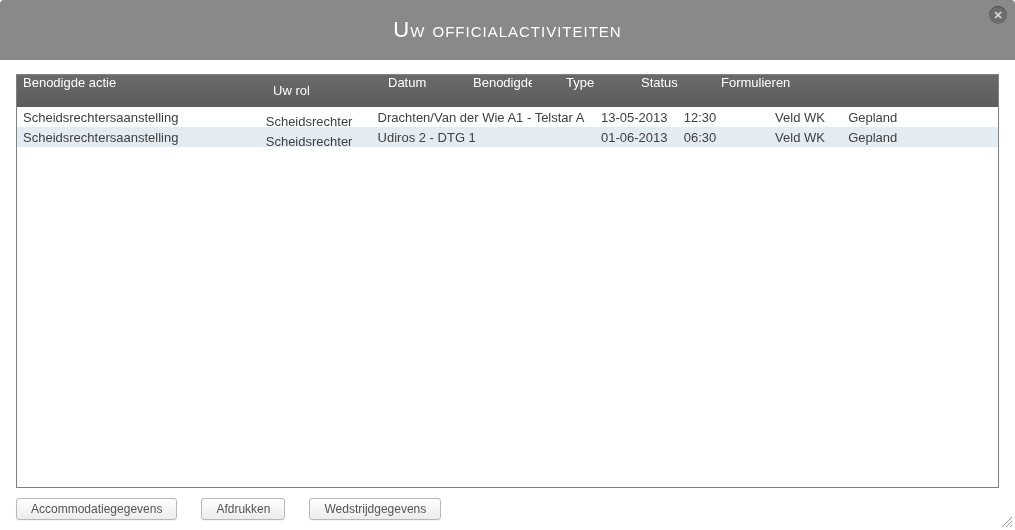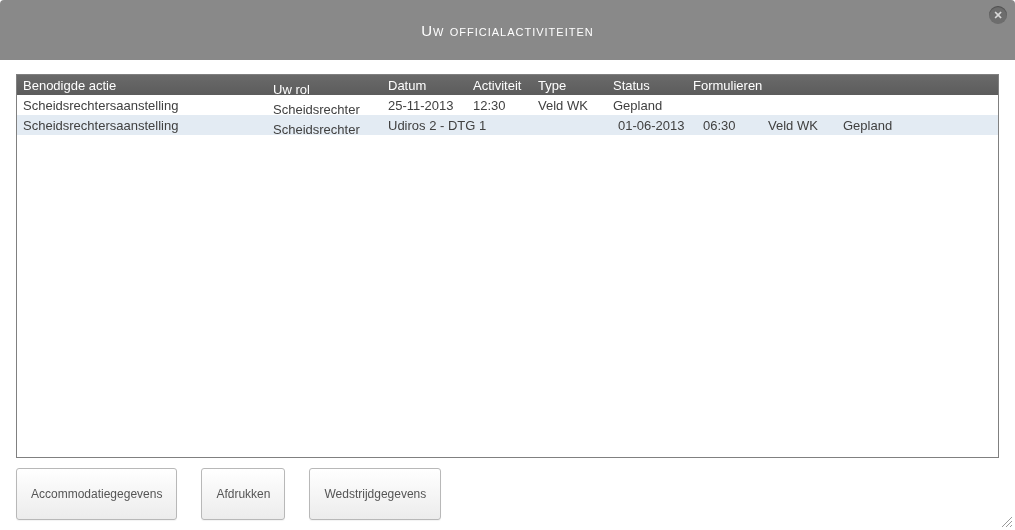--- a/index.html
+++ b/index.html
@@ -25,21 +25,21 @@
       height: 60px;
       display: flex;
       align-items: center;
       justify-content: center;
       position: relative;
       border-top-left-radius: 4px;
       border-top-right-radius: 4px;
     }
     .titlebar-title {
       color: #fff;
-      font-size: 15px;
+      font-size: 22px;
       font-variant: small-caps;
       letter-spacing: 1px;
       font-weight: normal;
     }
     .close-btn {
       position: absolute;
       top: 6px;
       right: 8px;
       width: 18px;
       height: 18px;
@@ -65,22 +65,21 @@
       border: 1px solid #808080;
       flex: 1;
       overflow: hidden;
       background: #fff;
     }
     .grid-header {
       display: flex;
       background: linear-gradient(#6a6a6a, #5c5c5c);
       color: #fff;
       font-size: 13px;
-      height: 20px;
-      align-items: center;
+      height: 32px;
     }
     .grid-header .col {
       padding: 0 6px;
       white-space: nowrap;
       overflow: hidden;
     }
     .grid-body {
       font-size: 13px;
       color: #404040;
     }
@@ -99,36 +98,36 @@
       padding: 0 6px;
       white-space: nowrap;
       overflow: hidden;
       text-overflow: clip;
     }
     .col-actie   { width: 250px; }
     .col-rol     { width: 115px; margin-top: 8px; }
     .col-act     { width: 230px; }
     .col-datum   { width: 85px; }
     .col-start   { width: 65px; }
-    .col-type    { width: 75px; }
+    .col-type    { width: 75px; margin-left: 28px; }
     .col-status  { width: 80px; }
     .col-form    { width: 80px; }
     .button-bar {
       margin-top: 10px;
       display: flex;
       gap: 24px;
     }
     .btn {
       font-family: inherit;
       font-size: 12px;
       color: #555;
       background: linear-gradient(#fff, #ececec);
       border: 1px solid #b8b8b8;
       border-radius: 3px;
-      padding: 18px 14px;
+      padding: 3px 14px;
       cursor: pointer;
       box-shadow: 0 1px 1px rgba(0,0,0,0.05);
     }
     .resize-grip {
       position: absolute;
       bottom: 2px;
       right: 2px;
       width: 14px;
       height: 14px;
       cursor: se-resize;
@@ -145,30 +144,31 @@
     <div class="close-btn">✕</div>
   </div>
 
   <div class="content">
 
     <div class="grid-container">
       <div class="grid-header">
         <div class="col col-actie">Benodigde actie</div>
         <div class="col col-rol">Uw rol</div>
         <div class="col col-datum">Datum</div>
-        <div class="col col-start">Activiteit</div>
+        <div class="col col-start">Benodigde</div>
         <div class="col col-type">Type</div>
         <div class="col col-status">Status</div>
         <div class="col col-form">Formulieren</div>
       </div>
       <div class="grid-body">
         <div class="grid-row odd">
           <div class="col col-actie">Scheidsrechtersaanstelling</div>
           <div class="col col-rol">Scheidsrechter</div>
-          <div class="col col-datum">25-11-2013</div>
+          <div class="col col-act">Drachten/Van der Wie A1 - Telstar A</div>
+          <div class="col col-datum">13-05-2013</div>
           <div class="col col-start">12:30</div>
           <div class="col col-type">Veld WK</div>
           <div class="col col-status">Gepland</div>
           <div class="col col-form"></div>
         </div>
         <div class="grid-row even">
           <div class="col col-actie">Scheidsrechtersaanstelling</div>
           <div class="col col-rol">Scheidsrechter</div>
           <div class="col col-act">Udiros 2 - DTG 1</div>
           <div class="col col-datum">01-06-2013</div>

